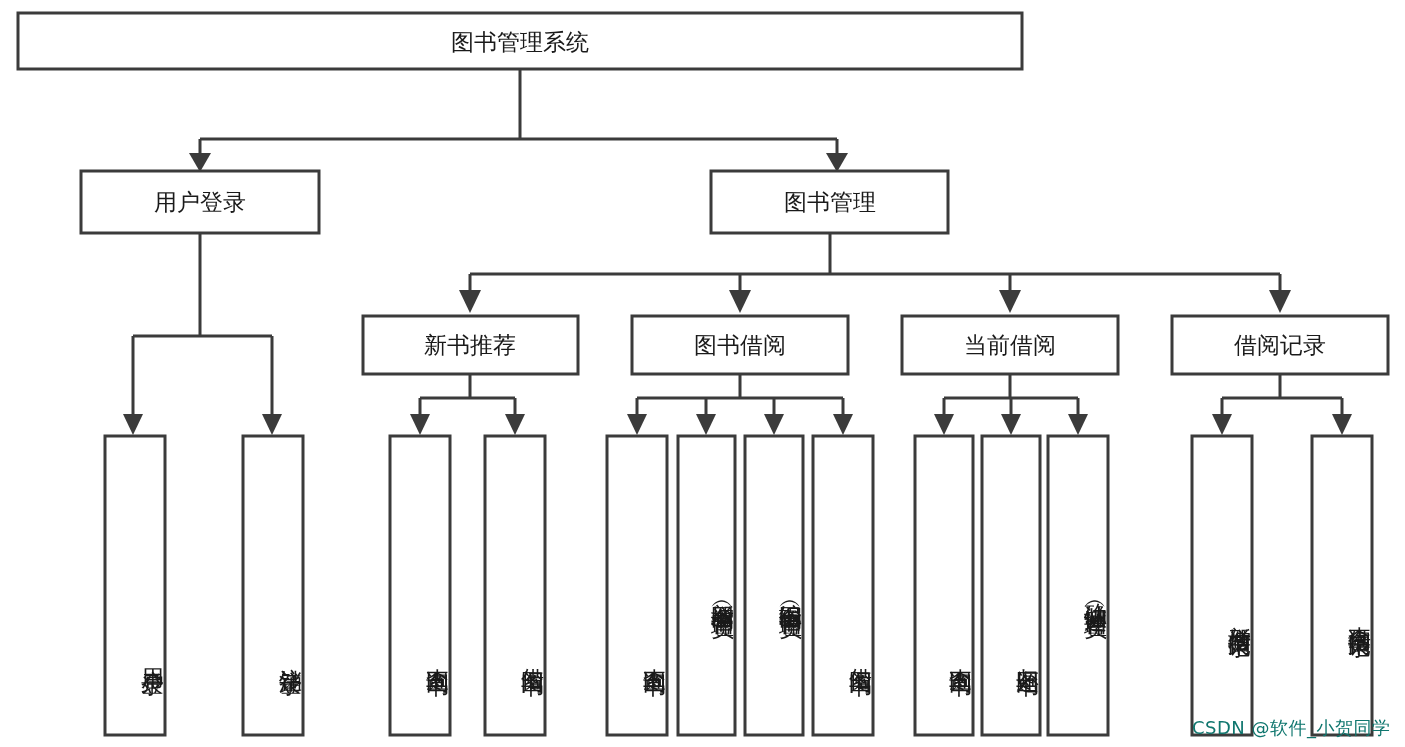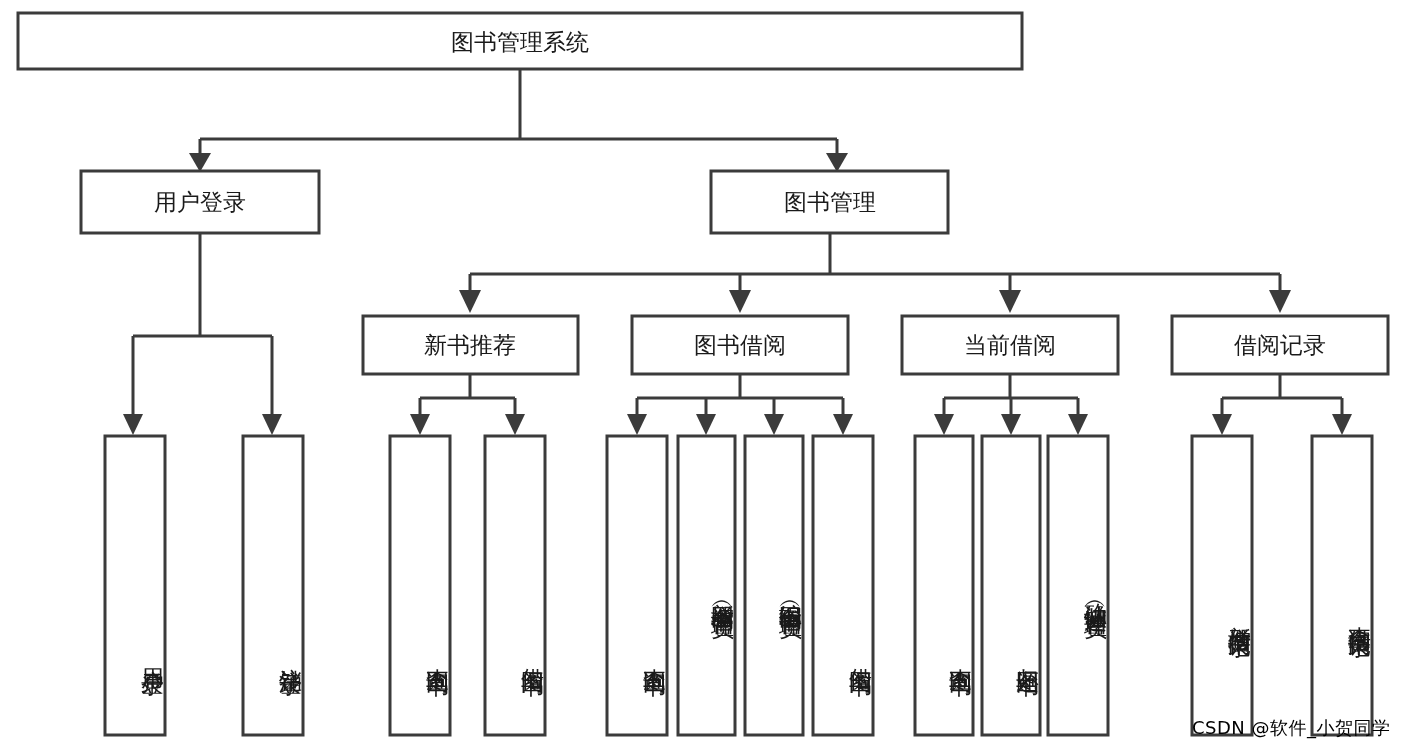--- a/index.html
+++ b/index.html
@@ -61,21 +61,21 @@
     white-space: nowrap;
     display: flex;
     align-items: flex-start;
     justify-content: center;
     pointer-events: none;
   }
   .watermark {
     position: absolute;
     font-family: "DejaVu Sans", "Liberation Sans", sans-serif;
     font-size: 18px;
-    color: #000000;
+    color: #0f766e;
     white-space: nowrap;
     letter-spacing: 0.5px;
   }
 </style>
 </head>
 <body>
 
 <div id="diagram-root">
 
   <svg class="canvas" viewBox="0 0 1405 747">

